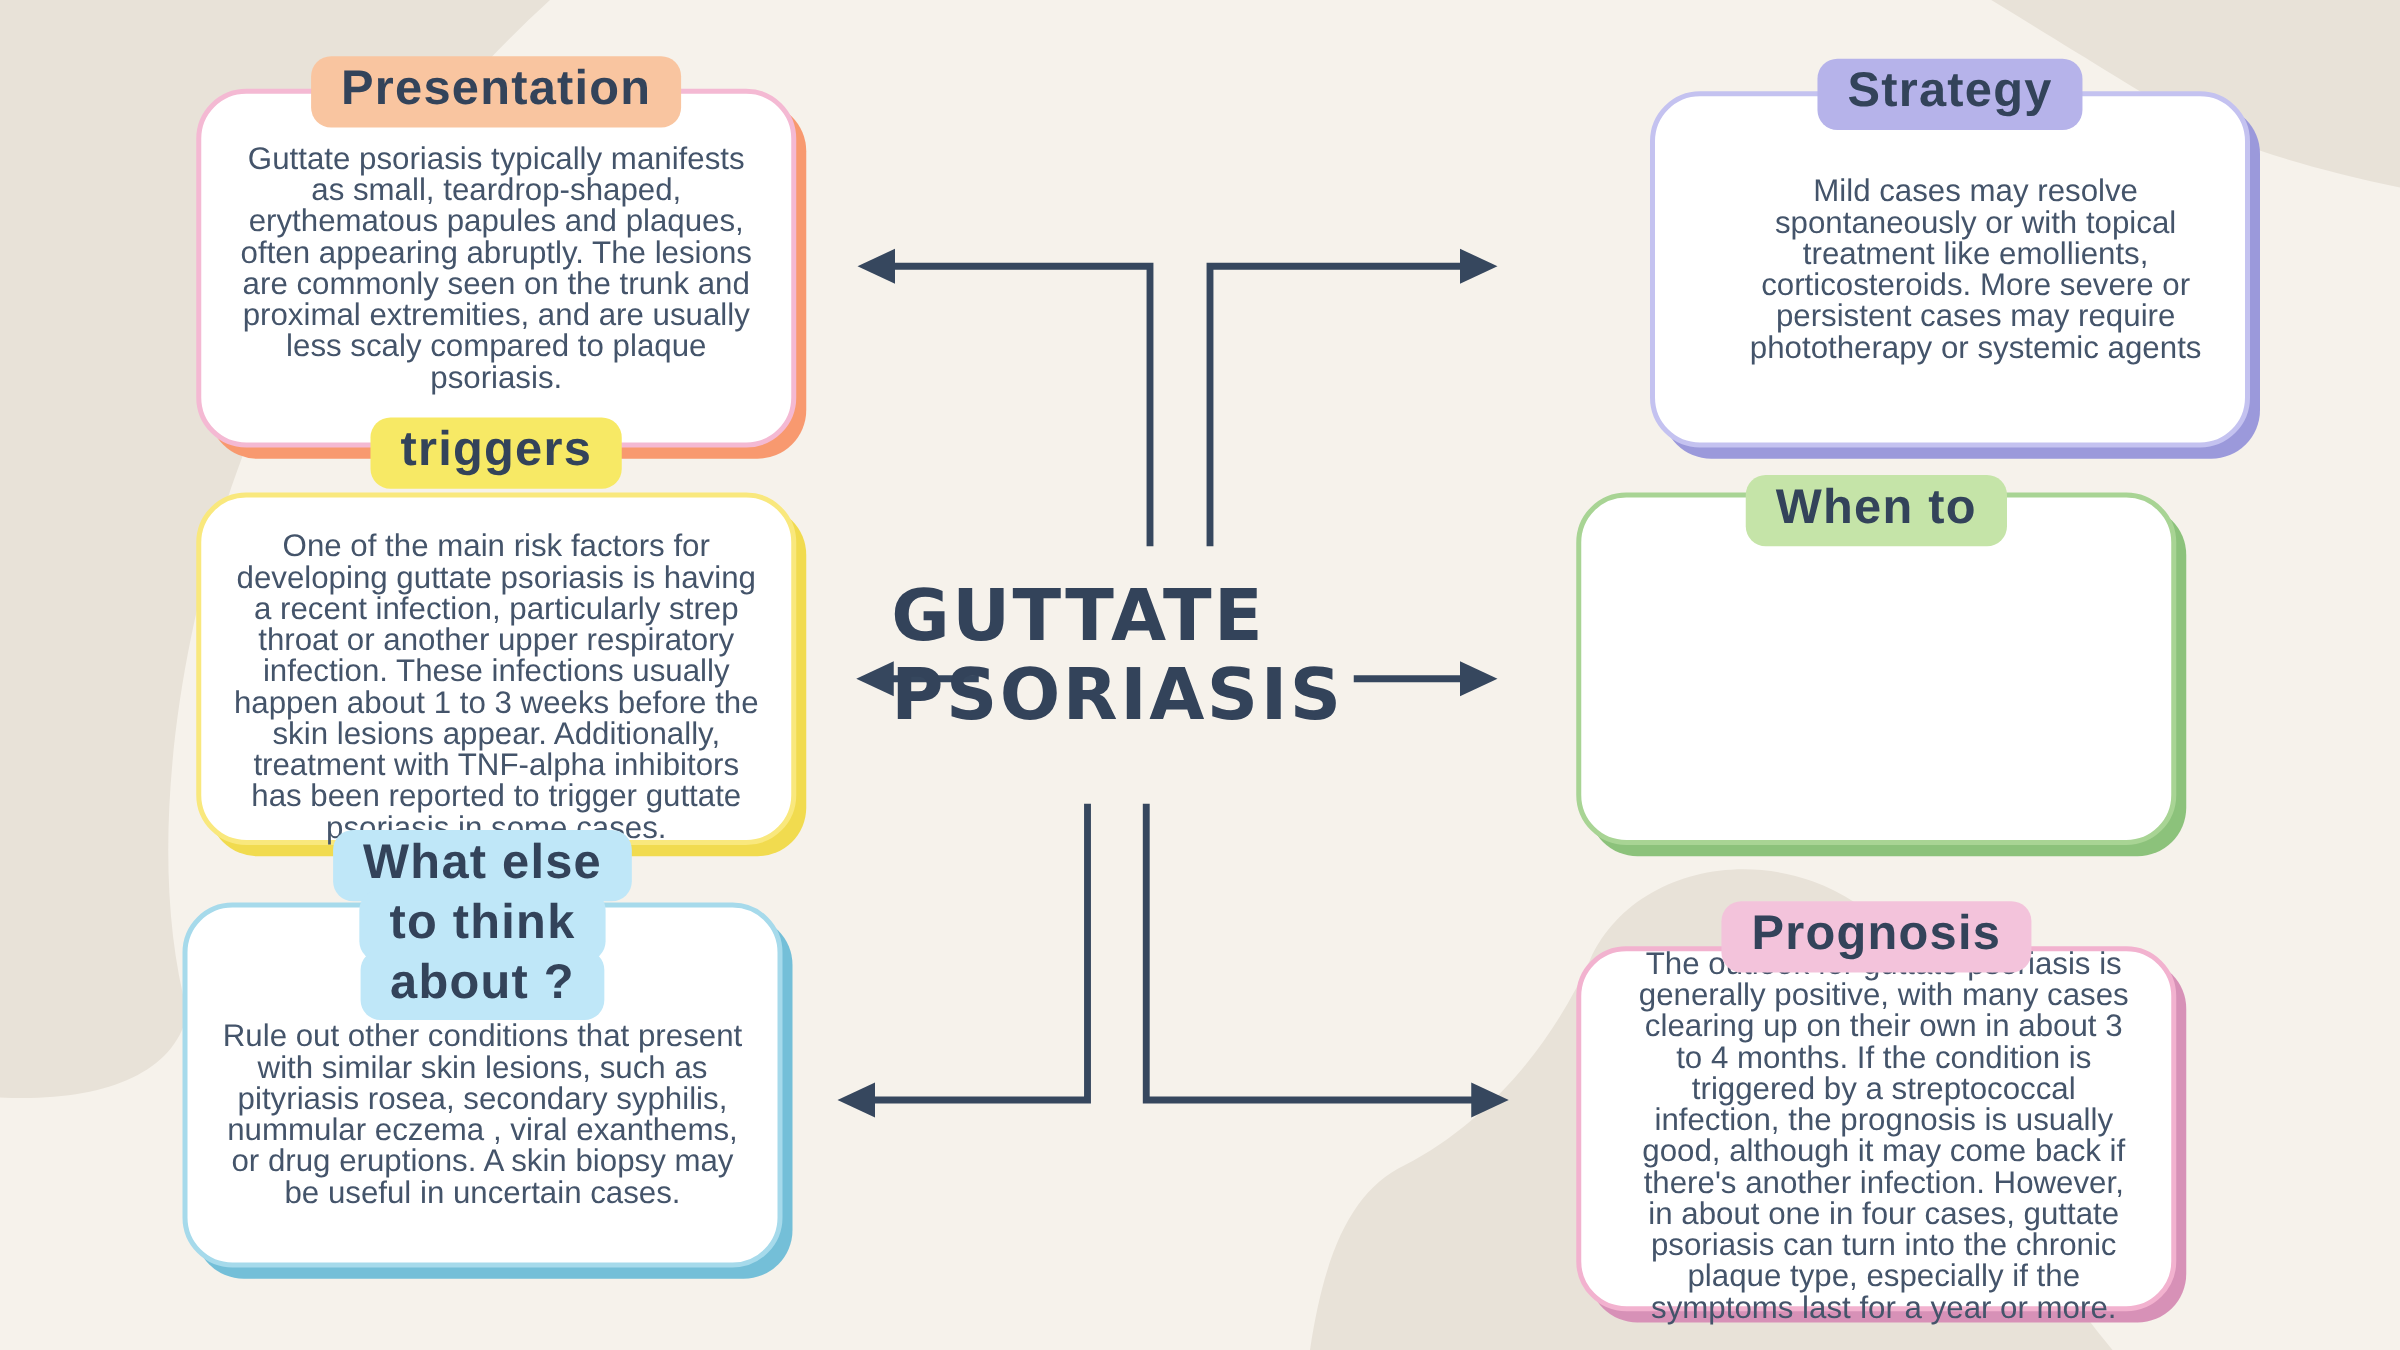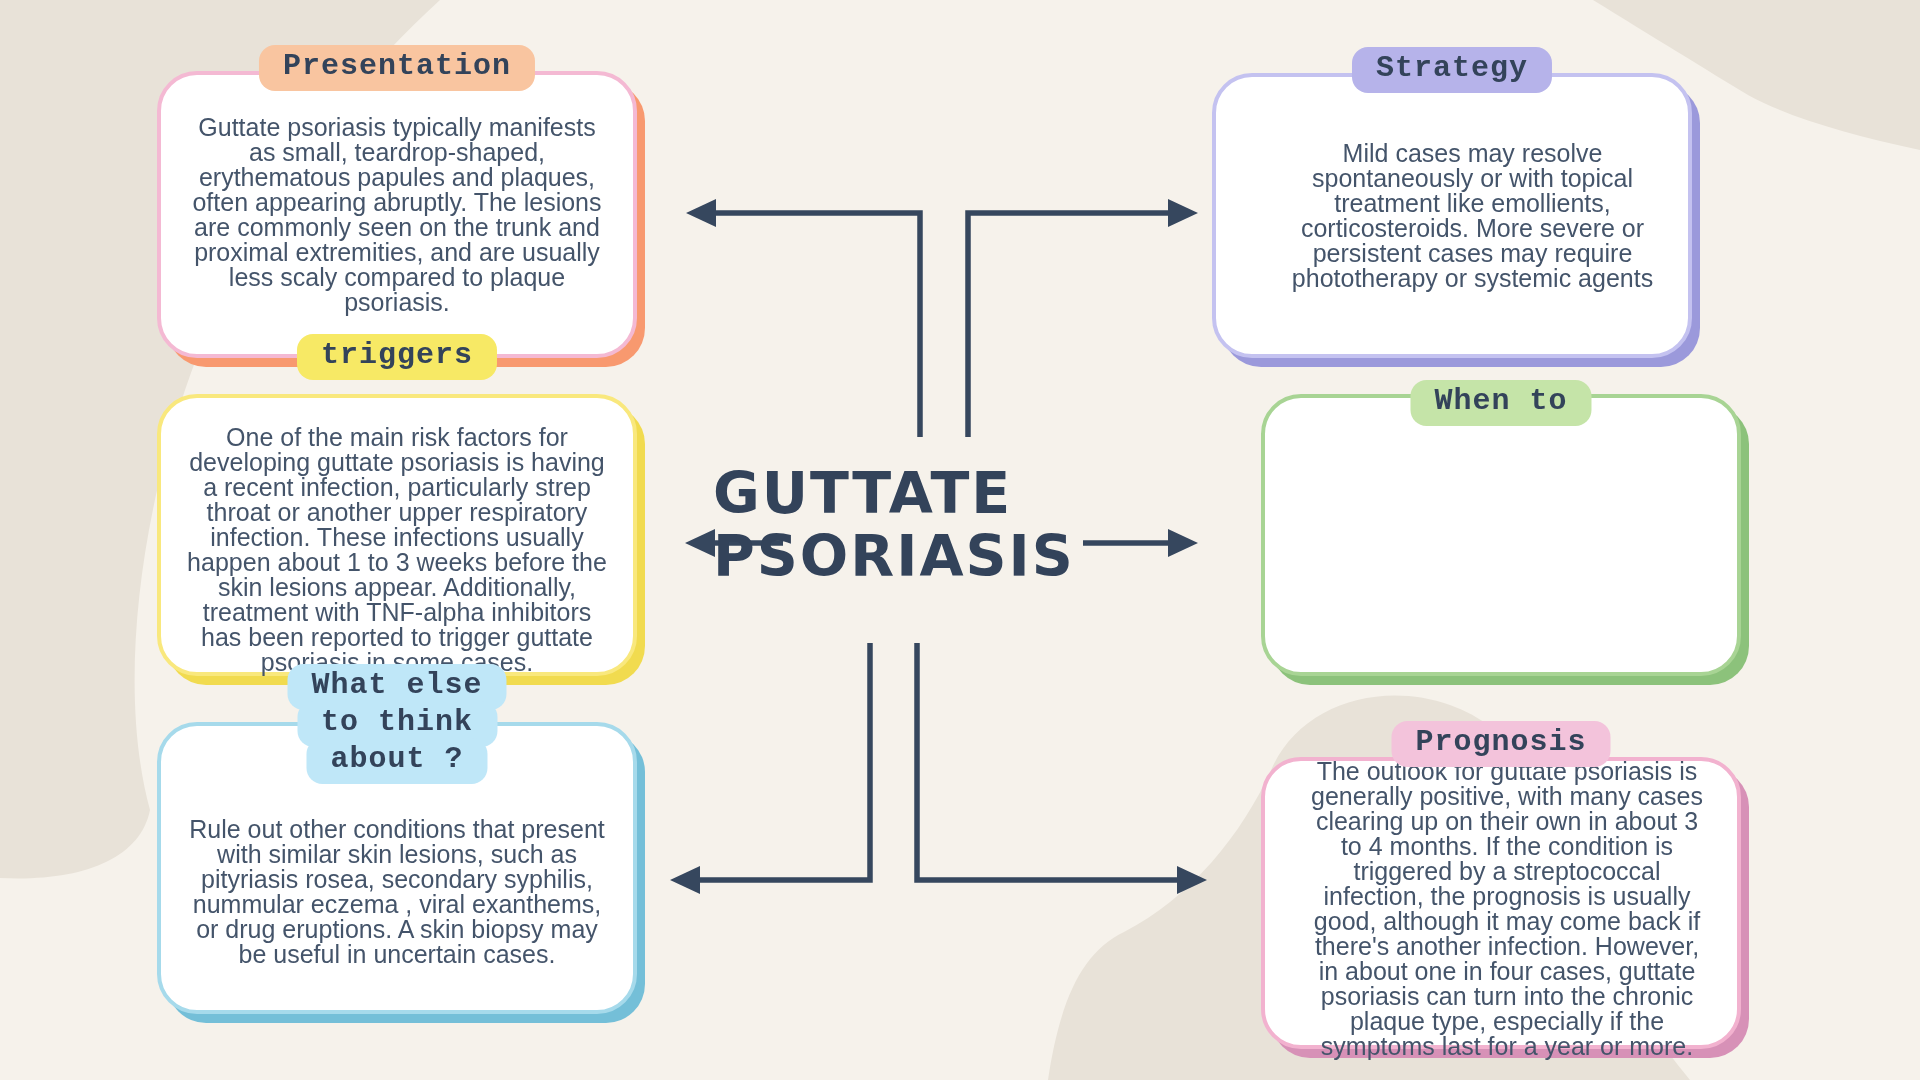--- a/index.html
+++ b/index.html
@@ -27,41 +27,41 @@
     color:var(--text,#44546A);
   }
   .badge{
     position:absolute;left:50%;transform:translateX(-50%);
     z-index:5;text-align:center;white-space:nowrap;
   }
   .badge-line{
     display:table;margin:0 auto;
     background:var(--badge,#eee);
     padding:3px 24px 7px 24px;border-radius:16px;
-    font-family:Liberation Mono, monospace;font-weight:700;
-    font-size:30px;line-height:1.2;letter-spacing:1px;
+    font-family:Liberation Sans, sans-serif;font-weight:700;
+    font-size:39px;line-height:1.2;letter-spacing:1px;
     color:var(--heading,#33435A);
   }
   .badge-line + .badge-line{margin-top:-9px;}
 
   .center-title{
     position:absolute;left:713px;top:462px;width:400px;
     text-align:left;white-space:pre-line;
     font-family:"DejaVu Sans",sans-serif;font-weight:700;
     font-size:57px;line-height:1.1;letter-spacing:2px;
     color:var(--heading,#33435A);
   }
 
   
   .pos-presentation{left:157px;top:71px;height:287px;}
   .pos-common_triggers{left:157px;top:394px;height:282px;}
   .pos-common_triggers .body{padding-top:30px;}
-  .pos-what_else{left:157px;top:722px;height:292px;}
+  .pos-what_else{left:146px;top:722px;height:292px;}
   .pos-what_else .body{padding-top:48px;}
-  .pos-strategy{left:1212px;top:73px;height:285px;padding-left:41px;}
+  .pos-strategy{left:1320px;top:73px;height:285px;padding-left:41px;}
   .pos-when_to_refer{left:1261px;top:394px;height:282px;}
   .pos-when_to_refer .body{padding-top:55px;}
   .pos-prognosis{left:1261px;top:757px;height:292px;}
   .pos-prognosis .body{padding-top:12px;margin-left:12px;}
 
   
   .pos-presentation .badge{top:-30px;}
   .pos-common_triggers .badge{top:-64px;}
   .pos-what_else .badge{top:-62px;}
   .pos-strategy .badge{top:-30px;}

